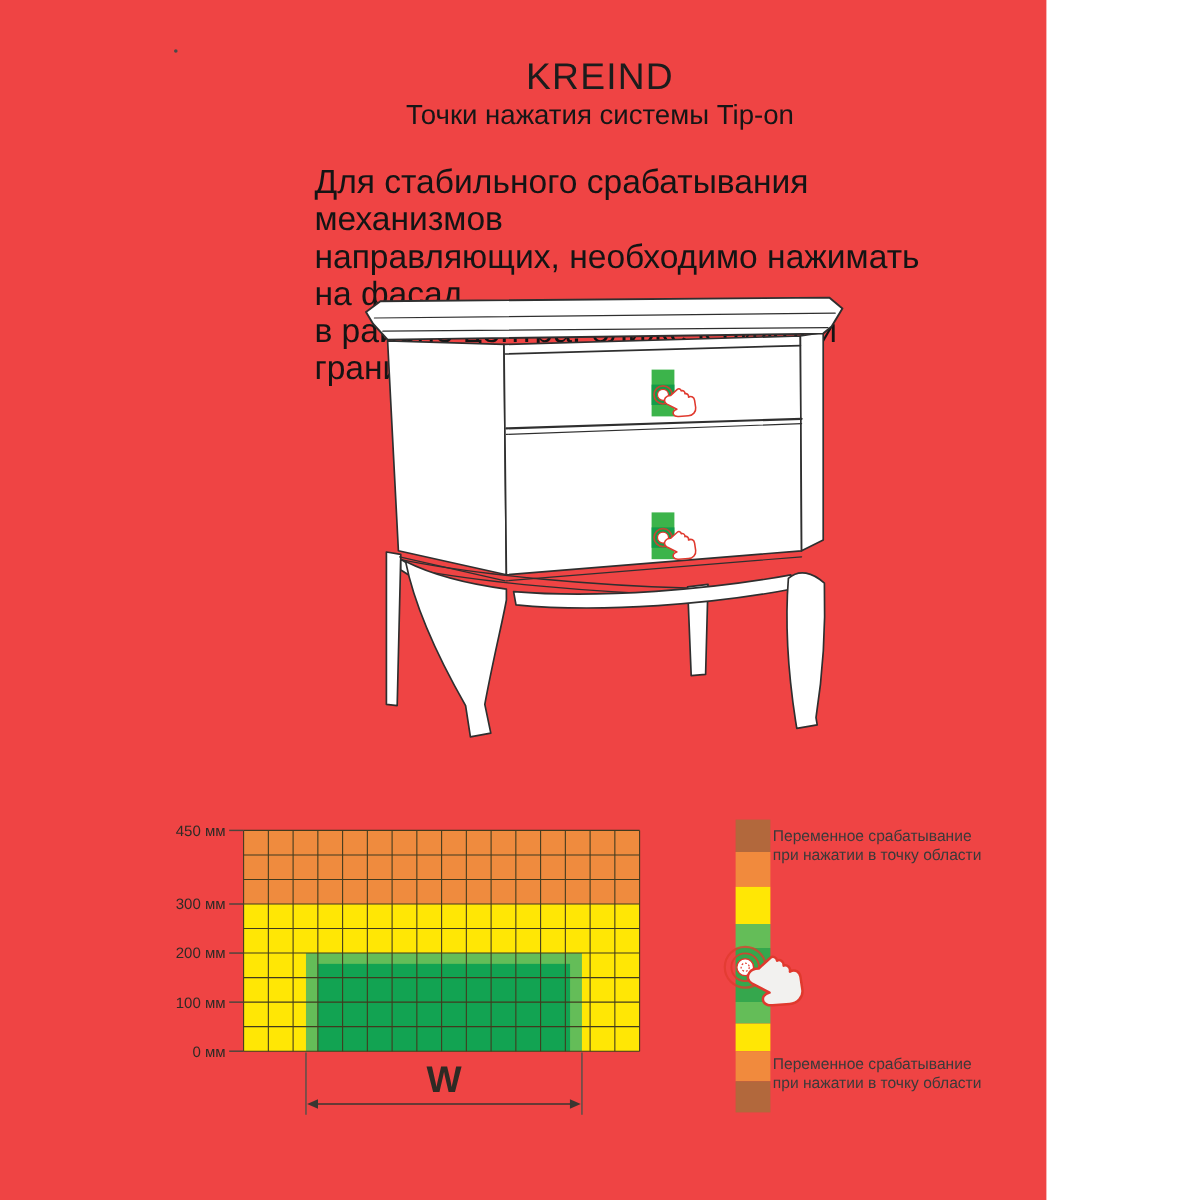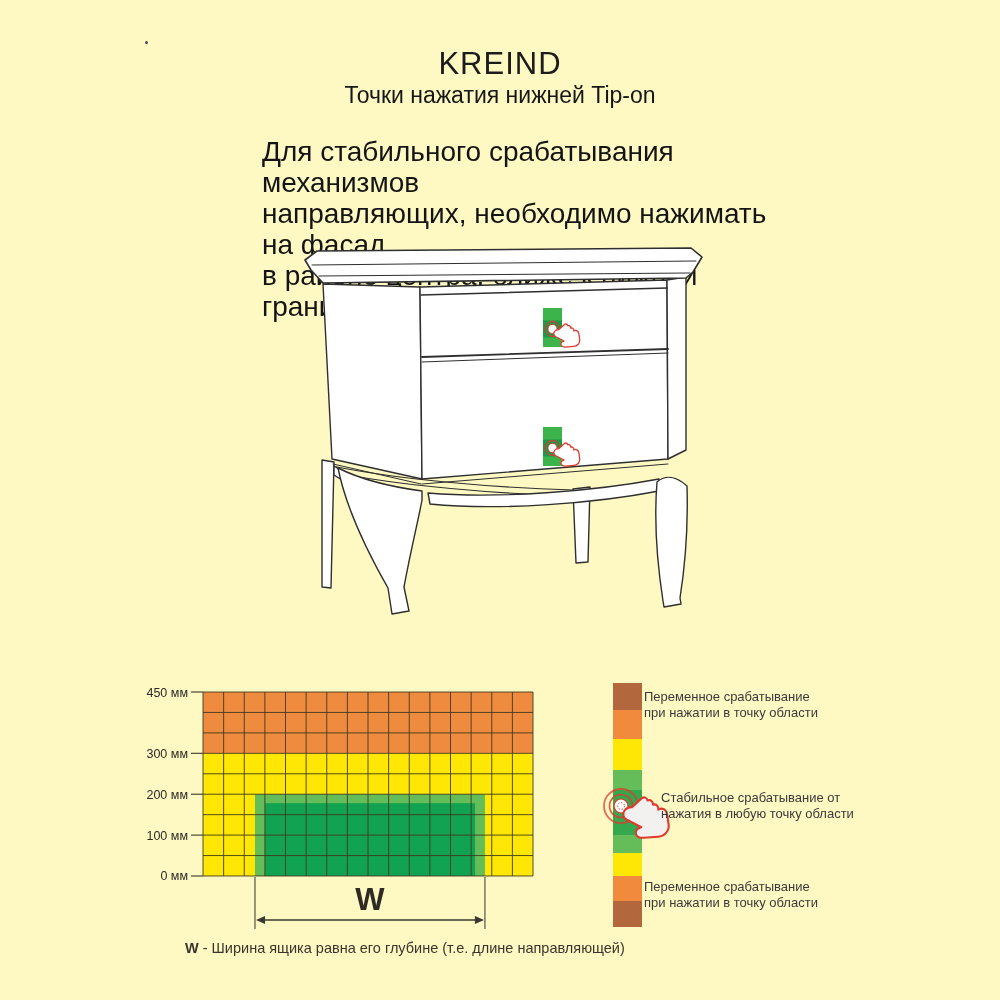--- a/index.html
+++ b/index.html
@@ -1,16 +1,16 @@
 <!DOCTYPE html>
 <html><head>
 <meta charset="utf-8">
 <style>
   html,body{margin:0;padding:0;background:#fff;}
-  .page{position:relative;width:1000px;height:1000px;background:#fef9c3;
+  .page{position:relative;width:872px;height:1000px;background:#ef4444;
         font-family:"Liberation Sans",sans-serif;color:#1b1b1b;overflow:hidden;}
   .stray-dot{position:absolute;left:145px;top:41px;width:3px;height:3px;border-radius:50%;background:#4a4a4a;}
   .title{position:absolute;left:0;top:46px;width:1000px;text-align:center;
          font-size:31px;font-weight:400;letter-spacing:1px;color:#1c1c1c;}
   .subtitle{position:absolute;left:0;top:82px;width:1000px;text-align:center;
          font-size:23px;font-weight:400;color:#161616;}
   .intro{position:absolute;left:262px;top:136px;width:520px;font-size:28px;line-height:31px;
          white-space:pre-line;color:#141414;}
   .furniture-svg{position:absolute;left:190px;top:245px;}
   .grid-svg{position:absolute;left:140px;top:675px;}
@@ -25,21 +25,21 @@
   .legend-label.l2{left:661px;top:790px;}
   .legend-label.l3{left:644px;top:879px;}
 </style>
 </head>
 <body>
 
 <div class="page">
 
   <div class="stray-dot"></div>
   <div class="title">KREIND</div>
-  <div class="subtitle">Точки нажатия нижней Tip-on</div>
+  <div class="subtitle">Точки нажатия системы Tip-on</div>
   <div class="intro">Для стабильного срабатывания механизмов
 направляющих, необходимо нажимать на фасад
 в районе центра, ближе к нижней границе</div>
 
   <svg class="furniture-svg" width="520" height="400" viewBox="190 245 520 400">
     <g fill="#ffffff" stroke="#2f2f2f" stroke-width="1.4" stroke-linejoin="round" stroke-linecap="round">
 
       <g>
 
         <path d="M332,466 C400,480 500,488 573,490" fill="none" stroke-width="1.1"></path>
@@ -151,21 +151,20 @@
       <text x="188" y="880.496" text-anchor="end" font-size="12.5" fill="#2e2a25" font-family="Liberation Sans, sans-serif">0 мм</text>
       <line x1="254.975" y1="876.996" x2="254.975" y2="929" stroke="#55504a" stroke-width="1.2"></line>
       <line x1="484.94375" y1="876.996" x2="484.94375" y2="929" stroke="#55504a" stroke-width="1.2"></line>
       <line x1="258.975" y1="920" x2="480.94375" y2="920" stroke="#3a3631" stroke-width="1.3"></line>
       <path d="M255.975,920 l9,-4 l0,8 Z" fill="#3a3631"></path>
       <path d="M483.94375,920 l-9,-4 l0,8 Z" fill="#3a3631"></path>
     </svg>
 
   <div class="w-label">W</div>
 
-  <div class="caption"><b>W</b><span> - Ширина ящика равна его глубине (т.е. длине направляющей)</span></div>
 
   <div class="legend-strip">
       <div style="height: 27px; background: rgb(178, 104, 60);"></div>
       <div style="height: 29px; background: rgb(241, 138, 61);"></div>
       <div style="height: 31px; background: rgb(255, 231, 5);"></div>
       <div style="height: 20px; background: rgb(100, 189, 88);"></div>
       <div style="height: 45px; background: rgb(53, 167, 77);"></div>
       <div style="height: 18px; background: rgb(100, 189, 88);"></div>
       <div style="height: 23px; background: rgb(255, 231, 5);"></div>
       <div style="height: 25px; background: rgb(241, 138, 61);"></div>
@@ -181,18 +180,16 @@
     </g>
     <path transform="translate(624.5,810.5) rotate(-38) scale(1.75)" d="M0,0 C-2.3,0.7 -3.1,2.9 -2.2,5 L1.7,13.4 C-0.7,12.3 -2.8,13.1 -3.2,15
              C-3.5,16.7 -2.5,18 -0.8,19.1 L5.9,23.6 C9,25.7 13.1,25 14.9,21.9
              L17.9,16.6 C19.2,14.3 18.2,11.9 15.5,11.5 C17,10.2 16.6,7.9 14.9,7.4
              C16.1,6.1 15.6,3.9 13.9,3.6 C14.7,2.2 13.8,0.5 12.1,0.6 L4.7,1.2
              C3.1,-0.1 1.6,-0.5 0,0 Z" fill="#f2f1ef" stroke="#E0392E" stroke-width="1.2" stroke-linejoin="round"></path>
   </svg>
 
   <div class="legend-label l1">Переменное срабатывание
 при нажатии в точку области</div>
-  <div class="legend-label l2">Стабильное срабатывание от
-нажатия в любую точку области</div>
   <div class="legend-label l3">Переменное срабатывание
 при нажатии в точку области</div>
 
 </div>
 
 </body></html>

